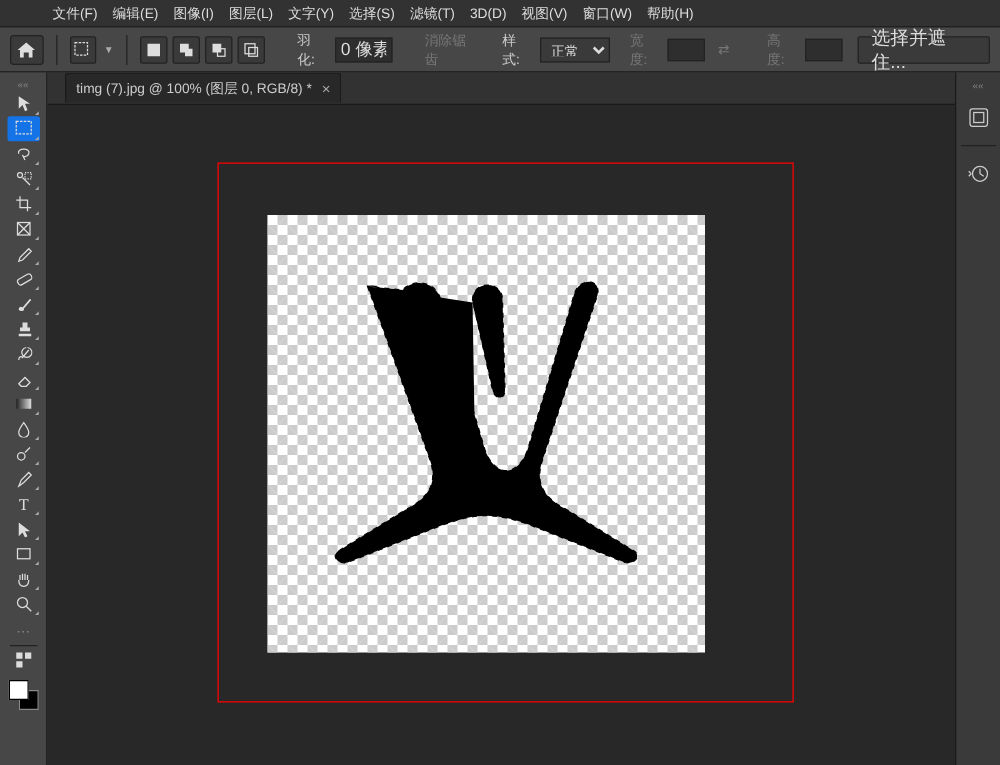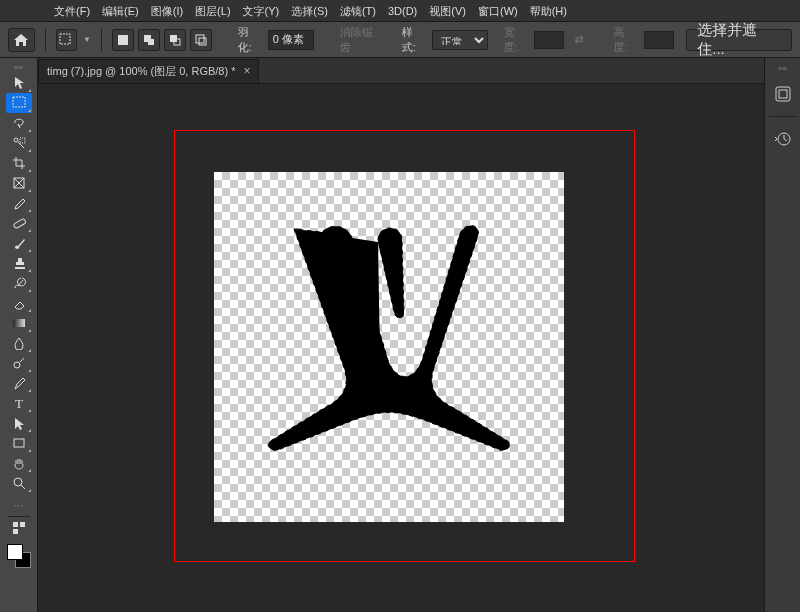--- a/index.html
+++ b/index.html
@@ -1,42 +1,42 @@
 <!DOCTYPE html>
 <html><head>
 <meta charset="utf-8">
 <style>
 * { margin: 0; padding: 0; box-sizing: border-box; user-select: none; }
 html, body { width: 800px; height: 612px; overflow: hidden; background: #323232; font-family: "Microsoft YaHei", sans-serif; font-size: 11px; color: #ddd; }
-.menubar { height: 22px; background: #323232; display: flex; align-items: center; padding-left: 48px; border-bottom: 1px solid #1a1a1a; }
+.menubar { height: 22px; background: #323232; display: flex; align-items: center; padding-left: 36px; border-bottom: 1px solid #1a1a1a; }
 .menubar .item { padding: 0 6px; line-height: 22px; cursor: default; }
 .optbar { height: 36px; background: #474747; display: flex; align-items: center; padding: 0 8px; border-bottom: 1px solid #1a1a1a; gap: 6px; }
 .home-btn { width: 28px; height: 24px; display: flex; align-items: center; justify-content: center; background: #3a3a3a; border: 1px solid #222; border-radius: 3px; }
 .sep { width: 1px; height: 24px; background: #222; margin: 0 4px; }
 .opt-ico { width: 22px; height: 22px; display: flex; align-items: center; justify-content: center; border: 1px solid #222; background: #3a3a3a; border-radius: 2px; }
 .opt-ico-group { display: flex; gap: 4px; }
 .opt-label { color: #ccc; margin-left: 20px; }
-.opt-input { width: 46px; height: 20px; background: #2e2e2e; border: 1px solid #222; color: #ddd; padding: 0 4px; font-size: 11px; }
+.opt-input { width: 46px; height: 20px; background: #2e2e2e; border: 1px solid #222; color: #ddd; padding: 0 4px; font-size: 14px; }
 .opt-sel { height: 20px; width: 58px; background: #3a3a3a; border: 1px solid #222; color: #ddd; font-size: 11px; padding: 4px 4px; }
 .opt-btn { height: 22px; padding: 0 10px; background: #3a3a3a; border: 1px solid #222; color: #ddd; font-size: 15px; border-radius: 2px; display: flex; align-items: center; }
 .opt-disabled { color: #777; }
 .opt-num { width: 32px; height: 18px; background: #2e2e2e; border: 1px solid #222; display: inline-block; }
 
 .body-row { display: flex; height: 554px; }
 .tool-col { width: 38px; background: #474747; border-right: 1px solid #1a1a1a; display: flex; flex-direction: column; align-items: center; padding-top: 4px; gap: 1px; }
 .collapse-bar { width: 100%; height: 10px; display: flex; justify-content: center; align-items: center; color: #888; font-size: 8px; }
 .tool-btn { width: 26px; height: 20px; display: flex; align-items: center; justify-content: center; border-radius: 2px; position: relative; }
 .tool-btn.active { background: #1473e6; }
 .tool-btn .tri { position: absolute; right: 1px; bottom: 1px; width: 0; height: 0; border-right: 3px solid #aaa; border-top: 3px solid transparent; }
 .swatches { margin-top: 6px; position: relative; width: 28px; height: 28px; }
 .sw-fg { position: absolute; left: 2px; top: 2px; width: 16px; height: 16px; background: #fff; border: 1px solid #000; }
 .sw-bg { position: absolute; right: 2px; bottom: 2px; width: 16px; height: 16px; background: #000; border: 1px solid #888; }
 
 .center-col { flex: 1; background: #282828; display: flex; flex-direction: column; }
-.tabbar { height: 26px; background: #323232; display: flex; align-items: center; border-bottom: 1px solid #1a1a1a; padding-left: 0; }
+.tabbar { height: 26px; background: #323232; display: flex; align-items: flex-start; border-bottom: 1px solid #1a1a1a; padding-left: 14px; }
 .tab { height: 24px; background: #282828; border-top: 1px solid #1a1a1a; border-left: 1px solid #1a1a1a; border-right: 1px solid #1a1a1a; padding: 0 8px; display: flex; align-items: center; gap: 8px; font-size: 11px; color: #ccc; border-radius: 3px 3px 0 0; }
 .tab .close { color: #aaa; font-size: 12px; }
 .canvas-wrap { flex: 1; position: relative; overflow: hidden; }
 .red-frame { position: absolute; left: 136px; top: 46px; width: 461px; height: 432px; border: 1px solid #ff0000; }
 .art { position: absolute; left: 176px; top: 88px; width: 350px; height: 350px; }
 .checker { width: 100%; height: 100%; background-color: #fff;
   background-image: linear-gradient(45deg,#ccc 25%,transparent 25%),linear-gradient(-45deg,#ccc 25%,transparent 25%),linear-gradient(45deg,transparent 75%,#ccc 75%),linear-gradient(-45deg,transparent 75%,#ccc 75%);
   background-size: 16px 16px; background-position: 0 0,0 8px,8px -8px,-8px 0; position: absolute; inset:0; }
 .shape-svg { position: absolute; inset: 0; }
 .marching { stroke: #000; stroke-width: 1; stroke-dasharray: 4 4; fill: none; }

